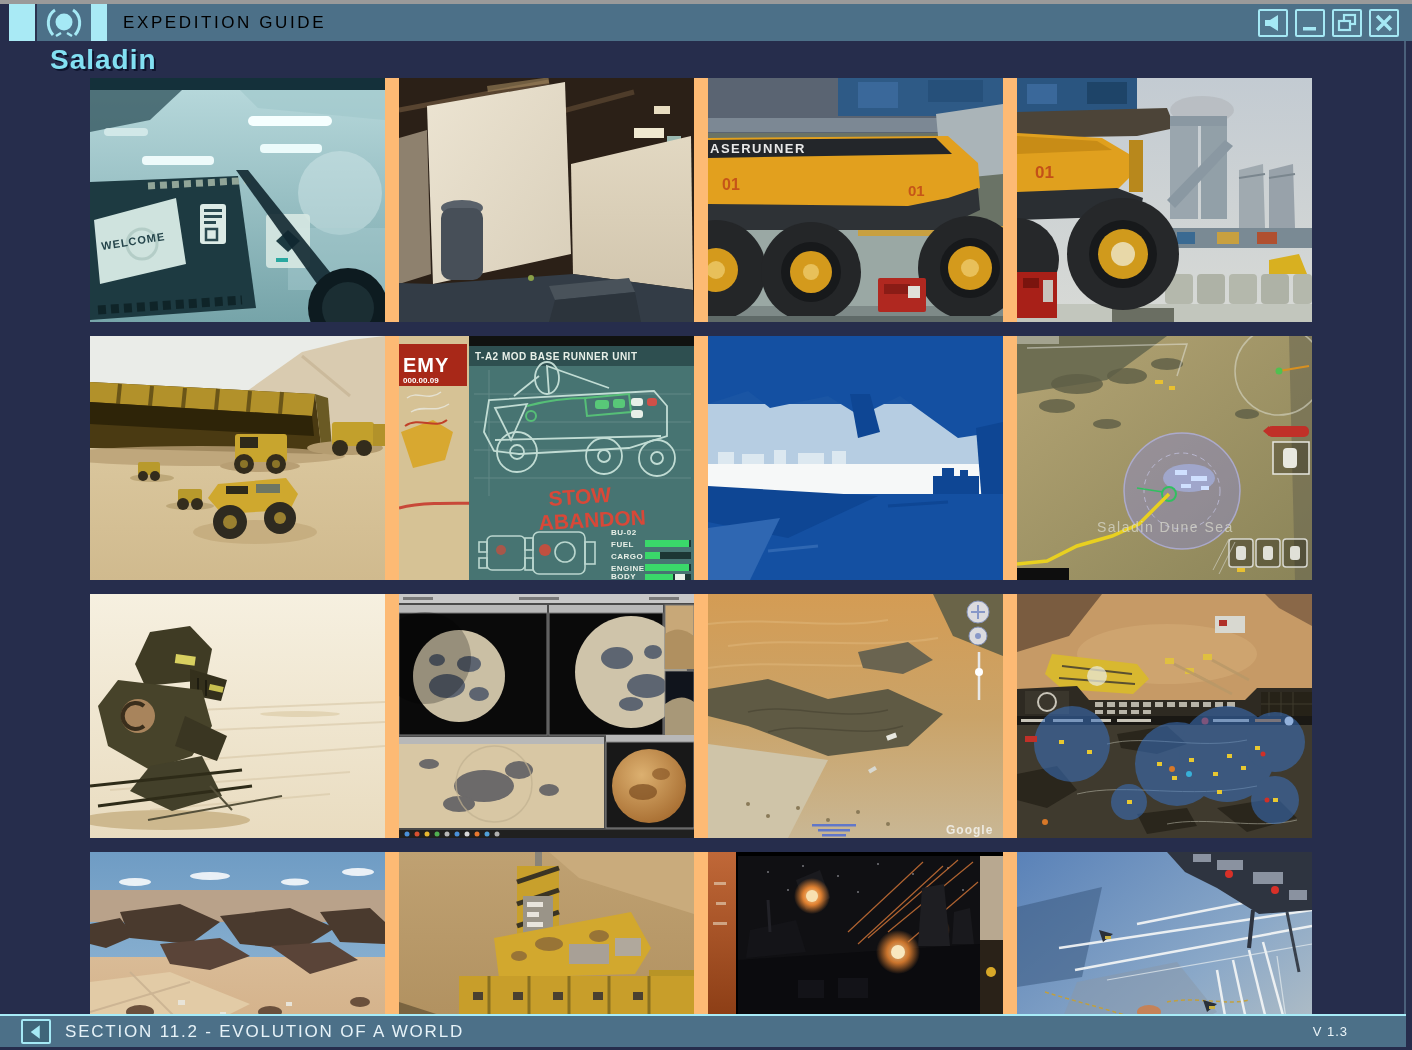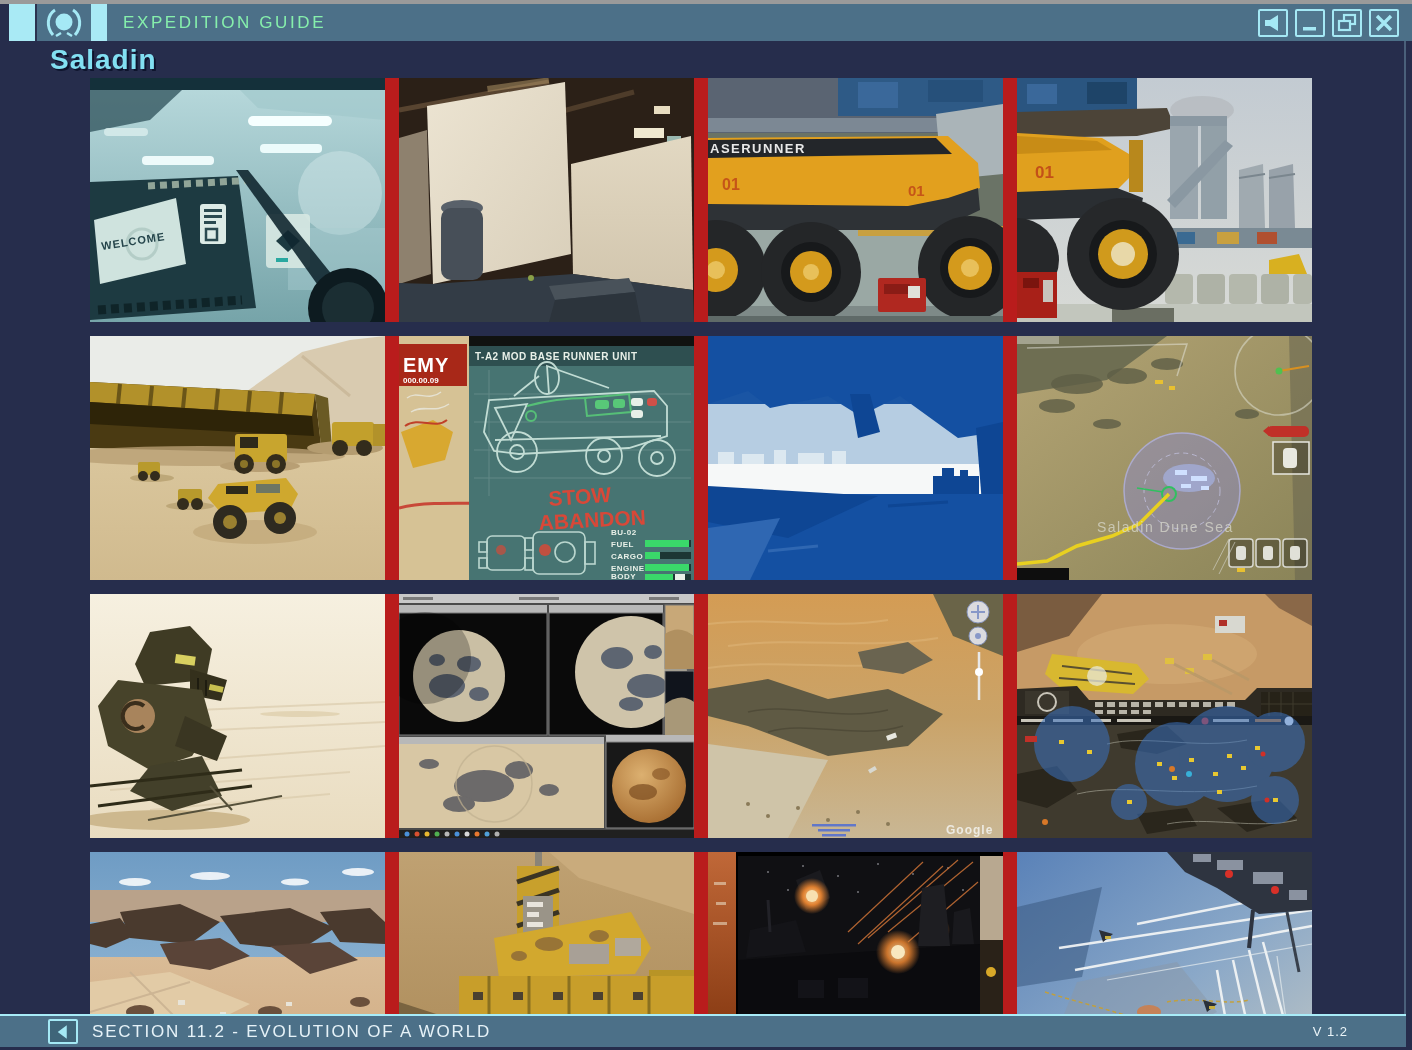--- a/index.html
+++ b/index.html
@@ -7,36 +7,36 @@
           font-family:"Liberation Sans",sans-serif;}
   .os-strip{position:absolute;top:0;left:0;width:100%;height:4px;background:#9a9a9a;}
   
   .titlebar{position:absolute;top:4px;left:0;width:100%;height:37px;background:#4c7088;
             display:flex;align-items:center;}
   .tb-navgap{width:9px;height:100%;background:#262d4c;flex:0 0 auto;}
   .tb-cyanblock{width:26px;height:100%;background:#a9eaf5;flex:0 0 auto;}
   .tb-gap2{width:2px;height:100%;background:#2b3350;flex:0 0 auto;}
   .tb-logo{width:54px;height:100%;background:#4c7088;display:flex;align-items:center;justify-content:center;flex:0 0 auto;}
   .tb-cyanstripe{width:16px;height:100%;background:#a9eaf5;flex:0 0 auto;}
-  .tb-title{color:#86efac;font-size:17px;letter-spacing:2.6px;margin-left:16px;flex:1 1 auto;}
+  .tb-title{color:#000000;font-size:17px;letter-spacing:2.6px;margin-left:16px;flex:1 1 auto;}
   .tb-buttons{display:flex;gap:7px;margin-right:13px;flex:0 0 auto;}
   .tb-btn{width:30px;height:28px;border:2px solid #a5e9f5;border-radius:2px;background:rgba(165,233,245,.06);
           display:flex;align-items:center;justify-content:center;cursor:pointer;box-sizing:border-box;}
   
   .page-heading{position:absolute;left:50px;top:44px;font-size:28px;font-weight:bold;color:#82e0f2;
                 letter-spacing:1px;text-shadow:2px 2px 0 rgba(10,16,40,.85);}
   
   .grid{position:absolute;left:90px;top:78px;width:1222px;height:936px;overflow:hidden;
         display:grid;grid-template-columns:repeat(4,295px);grid-auto-rows:244px;column-gap:14px;row-gap:14px;}
-  .tile{width:351px;height:244px;overflow:hidden;position:relative;cursor:pointer;background:#b91c1c;}
+  .tile{width:351px;height:244px;overflow:hidden;position:relative;cursor:pointer;background:#fdba74;}
   .tile svg{display:block;}
   .tile text{font-family:"Liberation Sans",sans-serif;}
   
   .footer{position:absolute;left:0;top:1014px;width:1406px;height:33px;background:#4c7088;
-          border-top:2px solid #a8ecf8;box-sizing:border-box;display:flex;align-items:center;z-index:5;padding-left:27px;}
+          border-top:2px solid #a8ecf8;box-sizing:border-box;display:flex;align-items:center;z-index:5;}
   .back-btn{width:30px;height:25px;border:2px solid #a5e9f5;border-radius:2px;background:#3f6579;
             margin-left:21px;display:flex;align-items:center;justify-content:center;cursor:pointer;box-sizing:border-box;}
   .footer-section{color:#e6f2f8;font-size:17px;letter-spacing:1.8px;margin-left:14px;flex:1 1 auto;}
   .footer-version{color:#eaf4f8;font-size:13px;letter-spacing:1px;margin-right:58px;}
   .right-border{position:absolute;top:41px;right:6px;width:2px;height:973px;background:rgba(170,230,245,.28);z-index:4;}
 </style>
 </head>
 <body>
 
 <div class="screen">
@@ -968,15 +968,15 @@
 
   </div>
 
   <div class="footer">
     <div class="back-btn">
       <svg width="20" height="18" viewBox="0 0 24 24">
         <polygon points="17,3 5,12 17,21" fill="#a5e9f5"></polygon>
       </svg>
     </div>
     <div class="footer-section">SECTION 11.2 - EVOLUTION OF A WORLD</div>
-    <div class="footer-version">V 1.2</div>
+    <div class="footer-version">V 1.3</div>
   </div>
 </div>
 
 </body></html>

